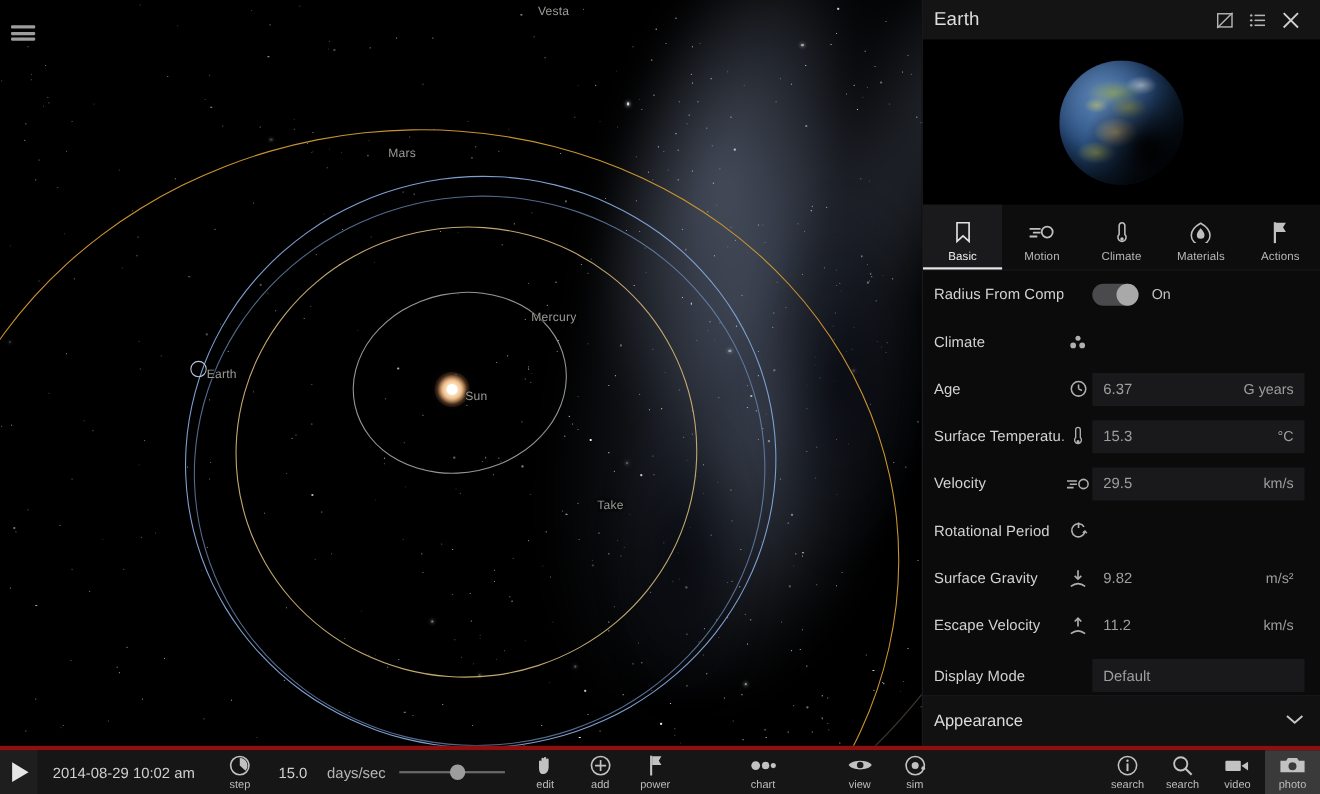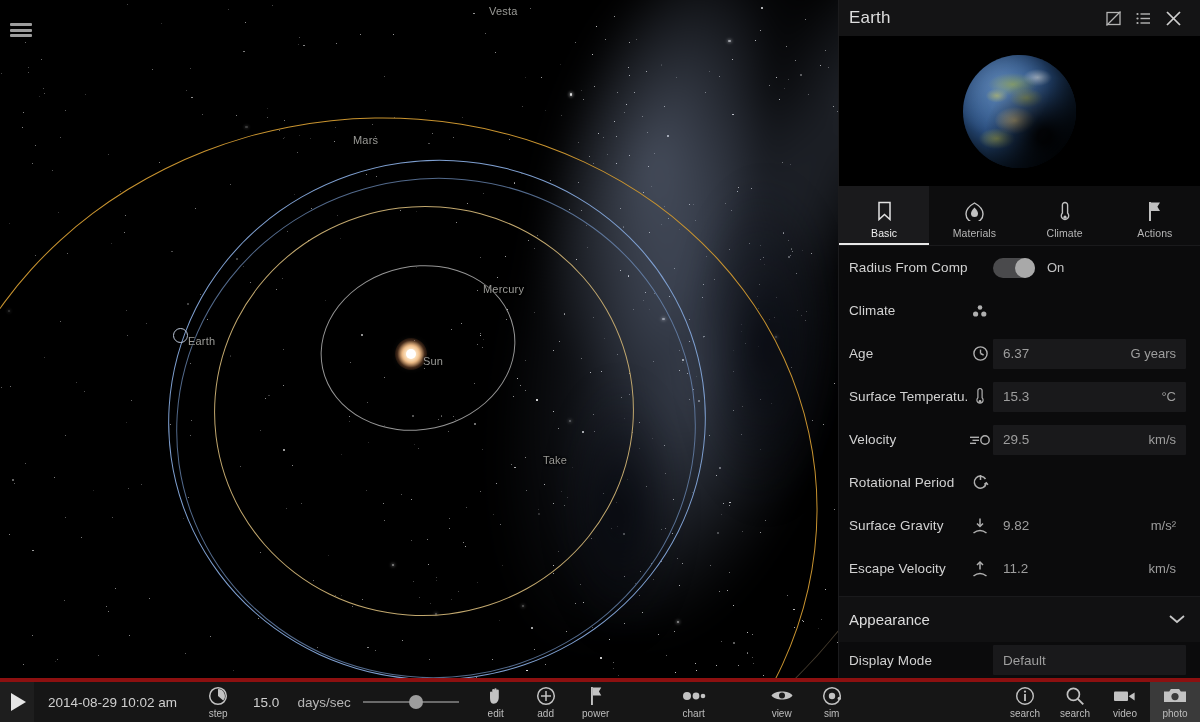--- a/index.html
+++ b/index.html
@@ -830,35 +830,46 @@
       <div class="tab active">
         <span class="ticon">
           <svg width="15" height="20" viewBox="0 0 15 20">
               <path d="M2 1.5 h11 v17 l-5.5 -5 l-5.5 5 z" fill="none" stroke="#e2e2e2" stroke-width="1.5"></path>
             </svg>
         </span>
         <span class="tlabel">Basic</span>
       </div>
       <div class="tab">
         <span class="ticon">
-          <svg width="21" height="20" viewBox="0 0 21 20">
-              <path d="M10.5 2 C16 5 19 9 19 13 a8.5 8.5 0 0 1 -17 0 C2 9 5 5 10.5 2 z" fill="none" stroke="#c0c0c0" stroke-width="1.4"></path>
-              <path d="M10.5 6.5 C12.8 9 14 10.8 14 12.6 a3.5 3.5 0 0 1 -7 0 C7 10.8 8.2 9 10.5 6.5 z" fill="#c0c0c0"></path>
+          <svg width="24" height="16" viewBox="0 0 24 16">
+              <circle cx="17" cy="8" r="5" fill="none" stroke="#c0c0c0" stroke-width="1.6"></circle>
+              <line x1="1" y1="5" x2="11" y2="5" stroke="#c0c0c0" stroke-width="1.6"></line>
+              <line x1="4" y1="8.5" x2="11" y2="8.5" stroke="#c0c0c0" stroke-width="1.6"></line>
+              <line x1="1" y1="12" x2="8" y2="12" stroke="#c0c0c0" stroke-width="1.6"></line>
             </svg>
         </span>
-        <span class="tlabel">Materials</span>
+        <span class="tlabel">Motion</span>
       </div>
       <div class="tab">
         <span class="ticon">
           <svg width="12" height="21" viewBox="0 0 12 21">
               <path d="M6 1.5 a2.6 2.6 0 0 1 2.6 2.6 v8 a3.7 3.7 0 1 1 -5.2 0 v-8 A2.6 2.6 0 0 1 6 1.5 z" fill="none" stroke="#c0c0c0" stroke-width="1.4"></path>
               <circle cx="6" cy="16.2" r="1.6" fill="#c0c0c0"></circle>
             </svg>
         </span>
         <span class="tlabel">Climate</span>
+      </div>
+      <div class="tab">
+        <span class="ticon">
+          <svg width="21" height="20" viewBox="0 0 21 20">
+              <path d="M10.5 2 C16 5 19 9 19 13 a8.5 8.5 0 0 1 -17 0 C2 9 5 5 10.5 2 z" fill="none" stroke="#c0c0c0" stroke-width="1.4"></path>
+              <path d="M10.5 6.5 C12.8 9 14 10.8 14 12.6 a3.5 3.5 0 0 1 -7 0 C7 10.8 8.2 9 10.5 6.5 z" fill="#c0c0c0"></path>
+            </svg>
+        </span>
+        <span class="tlabel">Materials</span>
       </div>
       <div class="tab">
         <span class="ticon">
           <svg width="15" height="21" viewBox="0 0 15 21">
               <rect x="2" y="1" width="2" height="19" fill="#c0c0c0"></rect>
               <path d="M4 1.5 h9 l-2.6 4.2 l2.6 4.2 h-9 z" fill="#c0c0c0"></path>
             </svg>
         </span>
         <span class="tlabel">Actions</span>
       </div>
@@ -969,34 +980,34 @@
             </svg>
         </span>
         <span class="pfield plain">
           <span class="pval">11.2</span>
           <span class="punit">km/s</span>
         </span>
       </div>
 
     </div>
 
+    <div id="display-row">
+      <span class="plabel">Display Mode</span>
+      <span class="picon"></span>
+      <span class="pfield filled">
+        <span class="pval">Default</span>
+      </span>
+    </div>
+
     <div id="appearance">
       <span class="sec-title">Appearance</span>
       <span>
         <svg width="18" height="12" viewBox="0 0 18 12">
             <path d="M2 3 l7 6 l7 -6" fill="none" stroke="#c6c6c6" stroke-width="1.8"></path>
           </svg>
-      </span>
-    </div>
-
-    <div id="display-row">
-      <span class="plabel">Display Mode</span>
-      <span class="picon"></span>
-      <span class="pfield filled">
-        <span class="pval">Default</span>
       </span>
     </div>
 
   </div>
 
   <div id="timeline-rule"></div>
 
   <div id="bottombar">
     <div id="play-btn">
         <span class="tri"></span>

